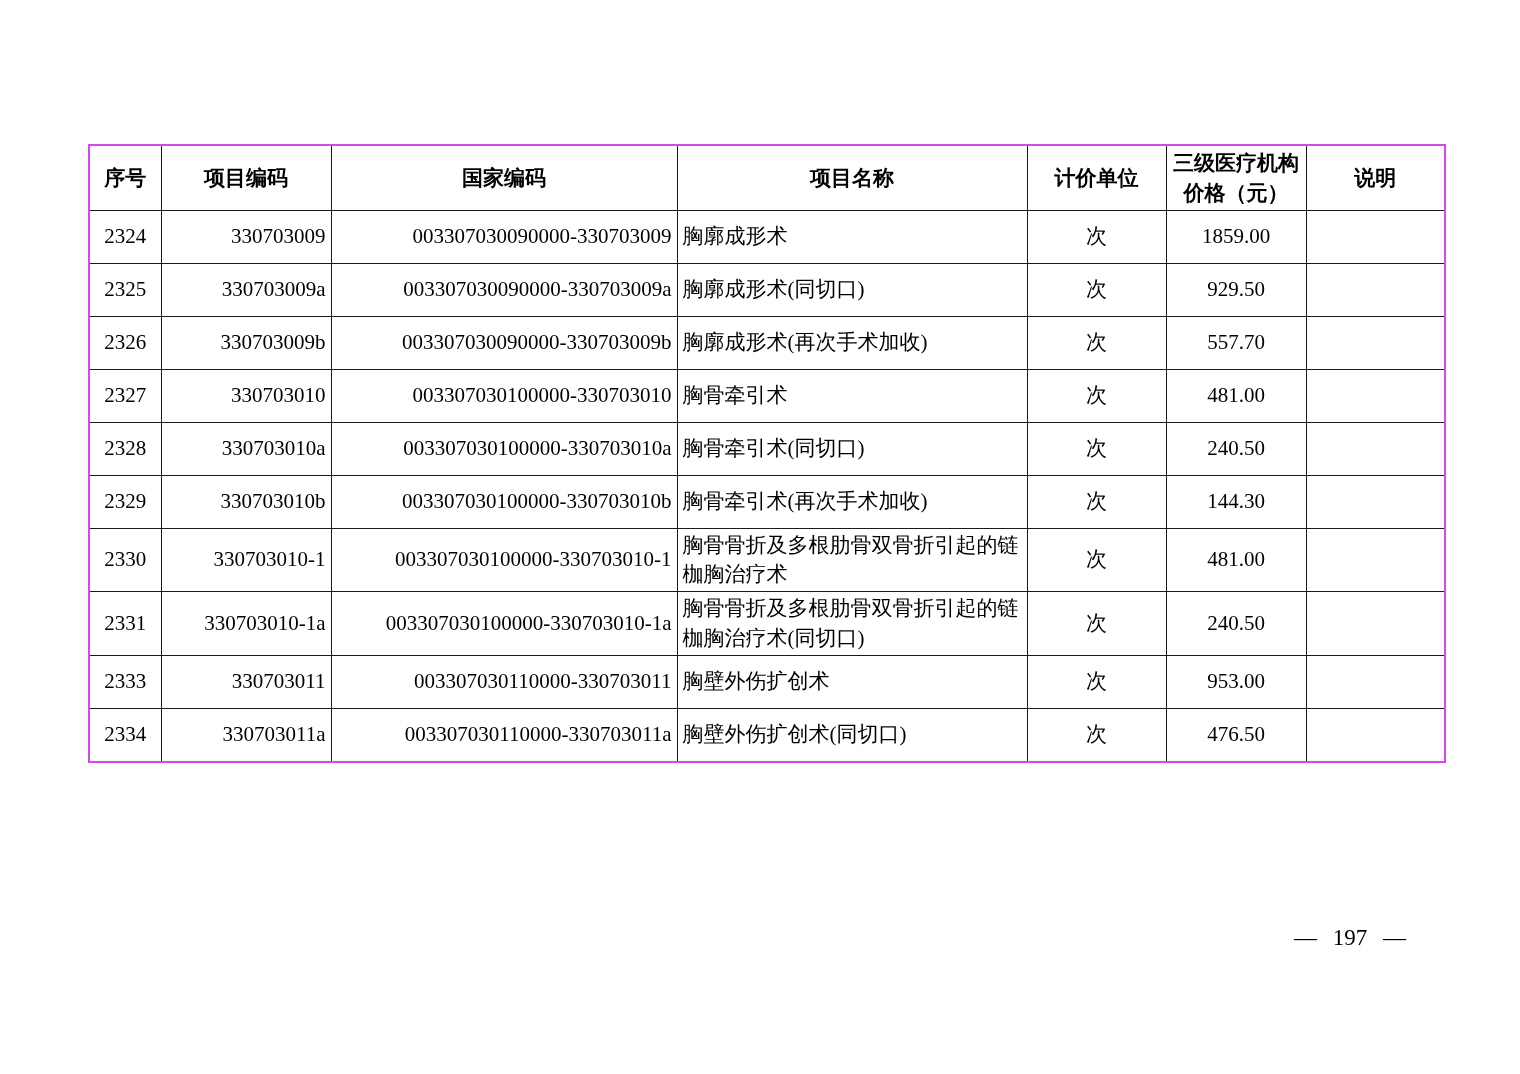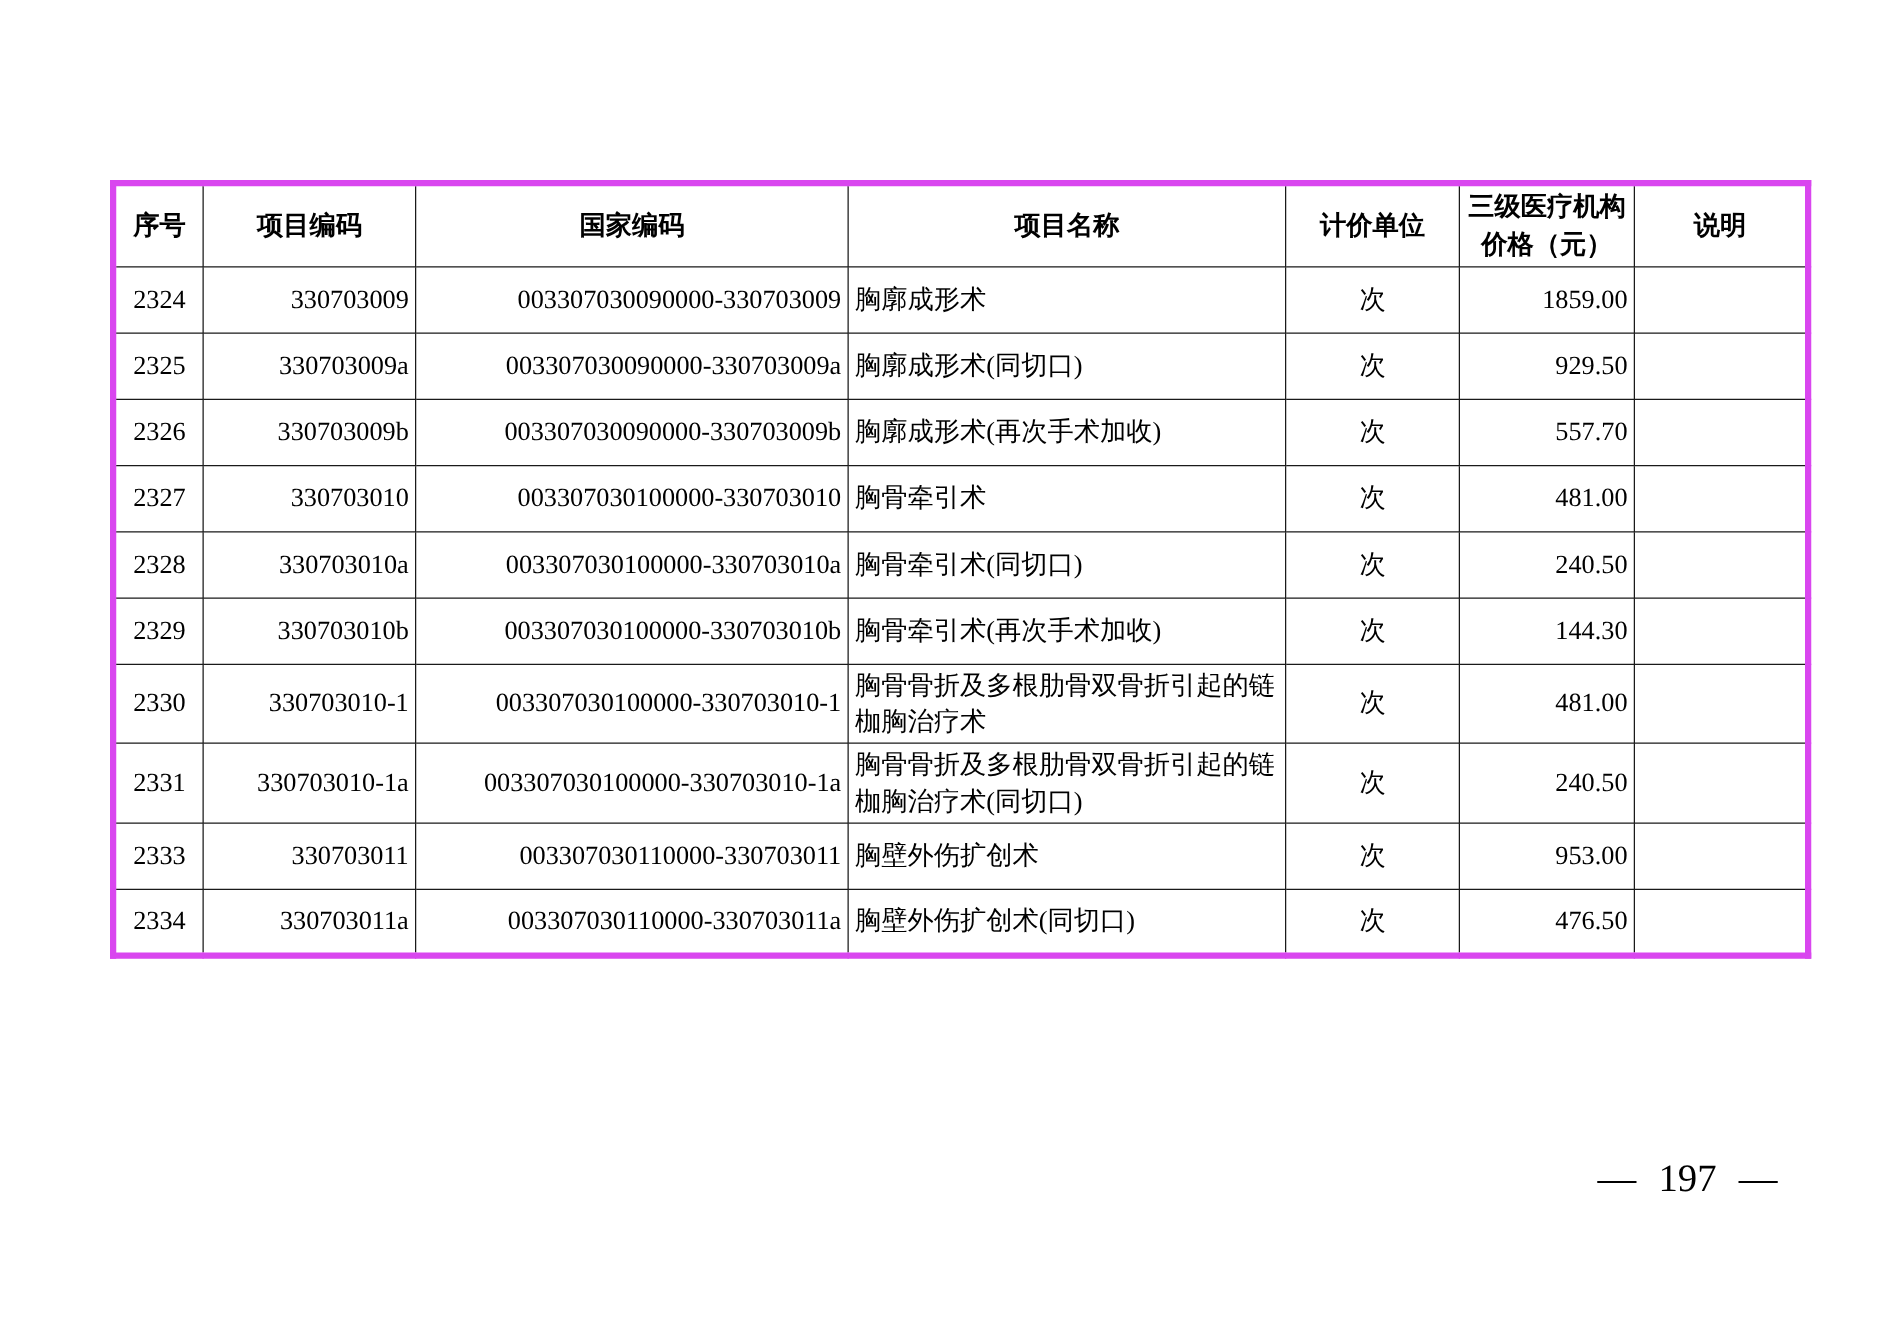--- a/index.html
+++ b/index.html
@@ -16,21 +16,21 @@
     font-family: "Liberation Serif", "DejaVu Serif", serif;
     overflow: hidden;
   }
   table.price-table {
     position: absolute;
     left: 88px;
     top: 144px;
     width: 1356px;
     border-collapse: collapse;
     table-layout: fixed;
-    border: 5px solid #d946ef;
+    border: 2px solid #d946ef;
   }
   .price-table th, .price-table td {
     border: 1px solid #1a1a1a;
     vertical-align: middle;
     overflow: hidden;
     box-sizing: border-box;
   }
   .price-table thead th {
     height: 58px;
     font-family: "Liberation Sans", "DejaVu Sans", sans-serif;
@@ -43,29 +43,29 @@
   .price-table tbody td {
     height: 53px;
     font-size: 21px;
     line-height: 1.4;
     padding: 2px 5px;
   }
   td.col-index   { text-align: center; }
   td.col-item-code, td.col-national-code { text-align: right; padding-left: 4px; }
   td.col-item-name { text-align: left; padding-left: 5px; padding-right: 5px; }
   td.col-unit    { text-align: center; }
-  td.col-price   { text-align: right; margin-left: 20px; }
+  td.col-price   { text-align: center; margin-left: 20px; }
   td.col-note    { text-align: center; }
   .page-number {
     position: absolute;
     left: 1262px;
     top: 925px;
     width: 176px;
     text-align: center;
-    font-size: 31px;
+    font-size: 23px;
     word-spacing: 10px;
     color: #000000;
   }
 </style>
 </head>
 <body>
 
 <div class="page">
 
   <table class="price-table">

